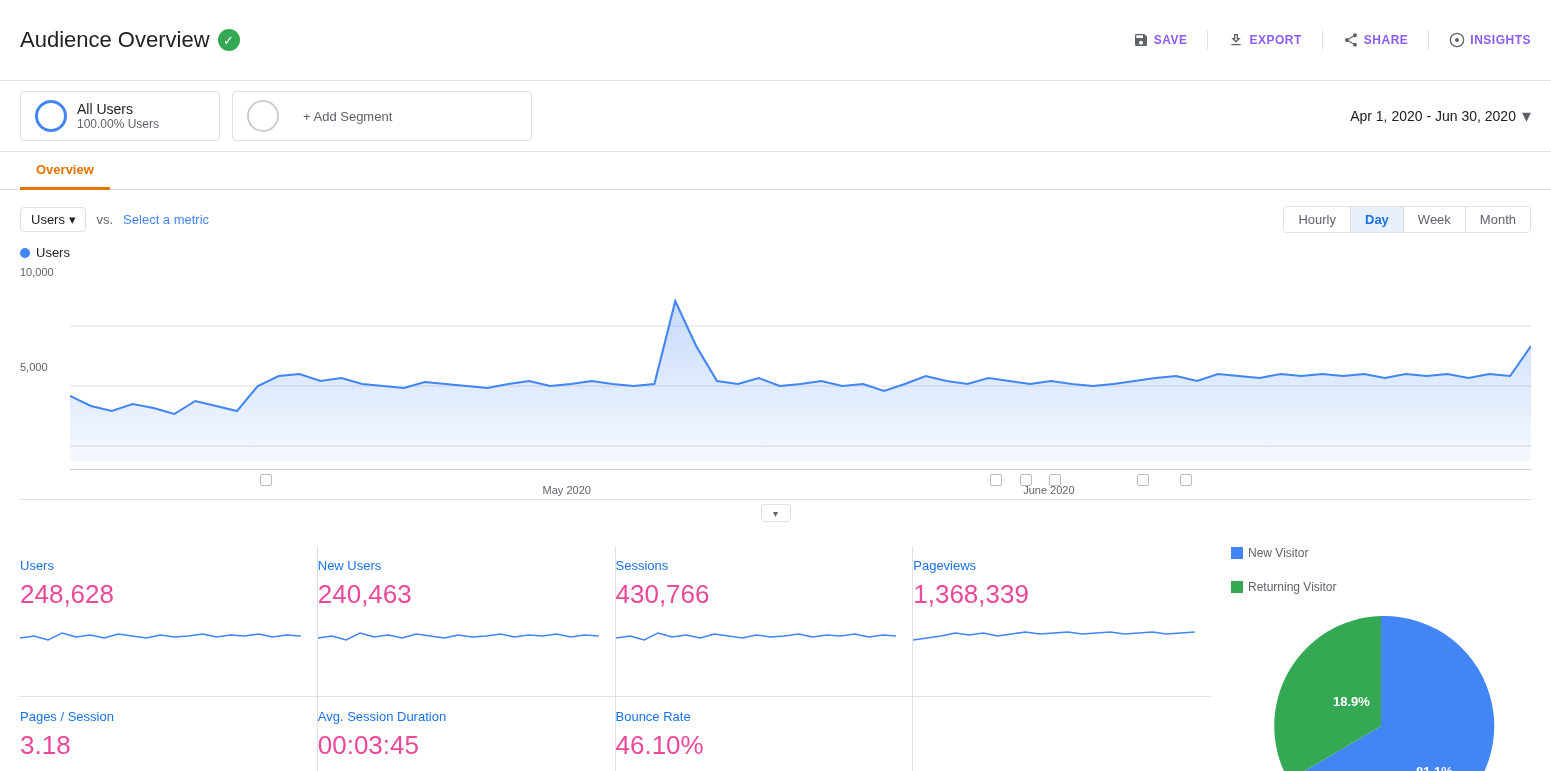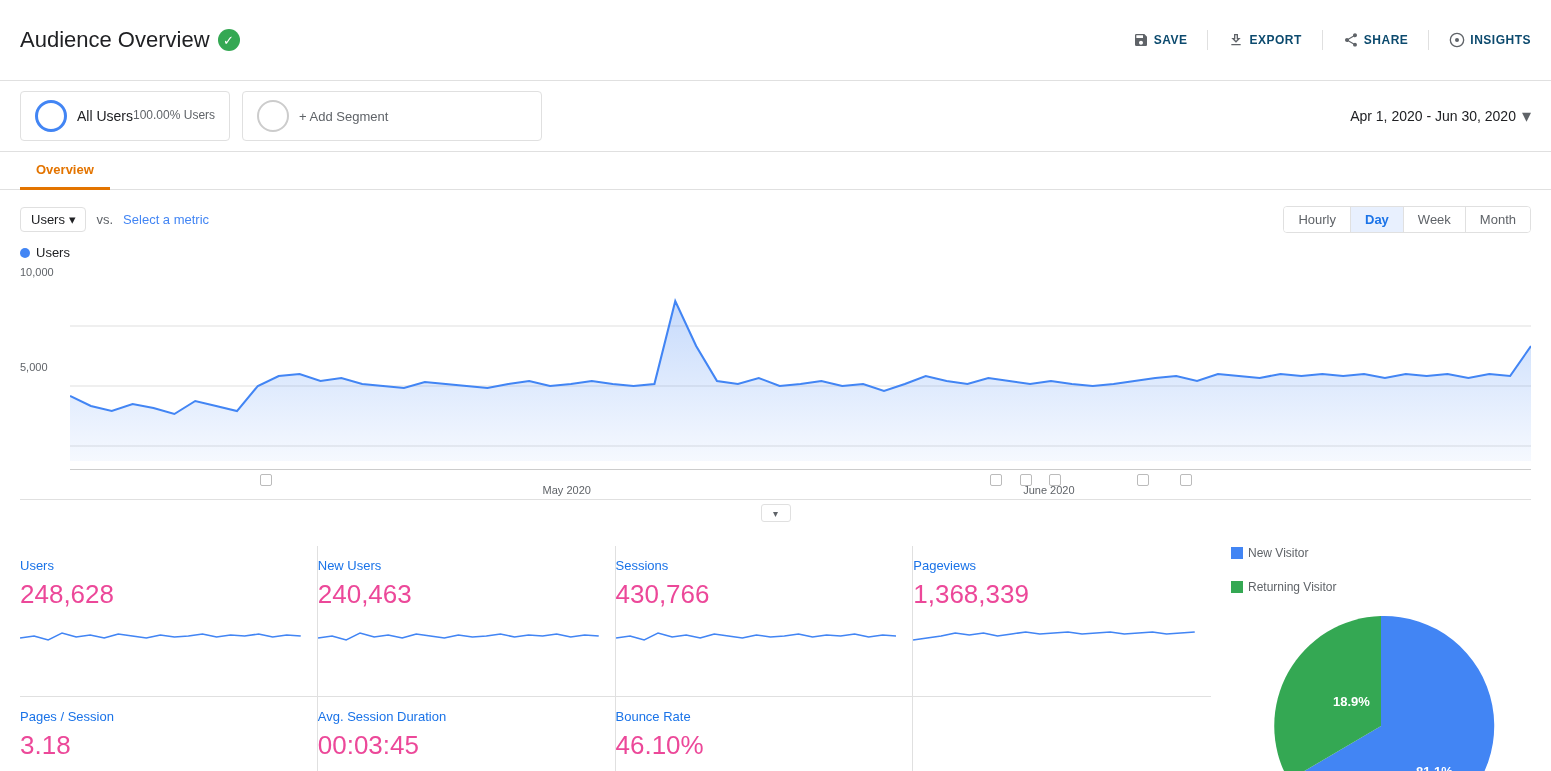--- a/index.html
+++ b/index.html
@@ -33,21 +33,21 @@
     }
     .top-actions {
       display: flex;
       align-items: center;
       gap: 20px;
     }
     .top-action-btn {
       display: flex;
       align-items: center;
       gap: 5px;
-      color: #0c4a6e;
+      color: #8b5cf6;
       font-size: 12px;
       font-weight: 600;
       letter-spacing: 0.5px;
       cursor: pointer;
       text-transform: uppercase;
     }
     .top-action-btn svg { width:16px; height:16px; fill:#5f6368; }
     .divider-v { width:1px; height:20px; background:#e0e0e0; }
 
     
@@ -72,27 +72,27 @@
       width: 32px; height: 32px;
       border-radius: 50%;
       border: 3px solid #4285f4;
       display: flex; align-items: center; justify-content: center;
     }
     .segment-circle-empty {
       width: 32px; height: 32px;
       border-radius: 50%;
       border: 2px solid #ccc;
     }
-    .segment-info { display: flex; }
+    .segment-info { display: flex; flex-direction: column; }
     .segment-name { font-size: 14px; color: #202124; font-weight: 500; }
     .segment-sub { font-size: 12px; color: #5f6368; }
     .add-segment {
       display: flex;
       align-items: center;
-      gap: 10px;
+      gap: 24px;
       border: 1px solid #e0e0e0;
       border-radius: 4px;
       padding: 8px 14px;
       min-width: 300px;
       color: #5f6368;
       cursor: pointer;
     }
     .date-range {
       display: flex;
       align-items: center;

